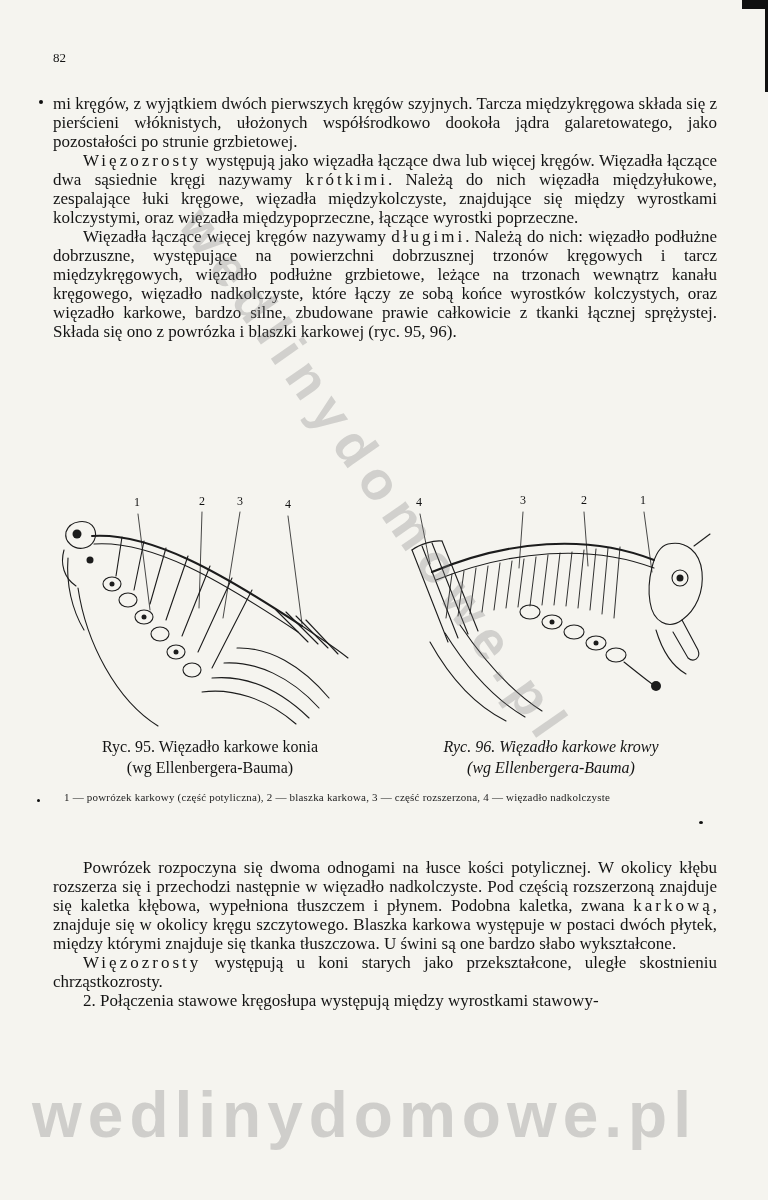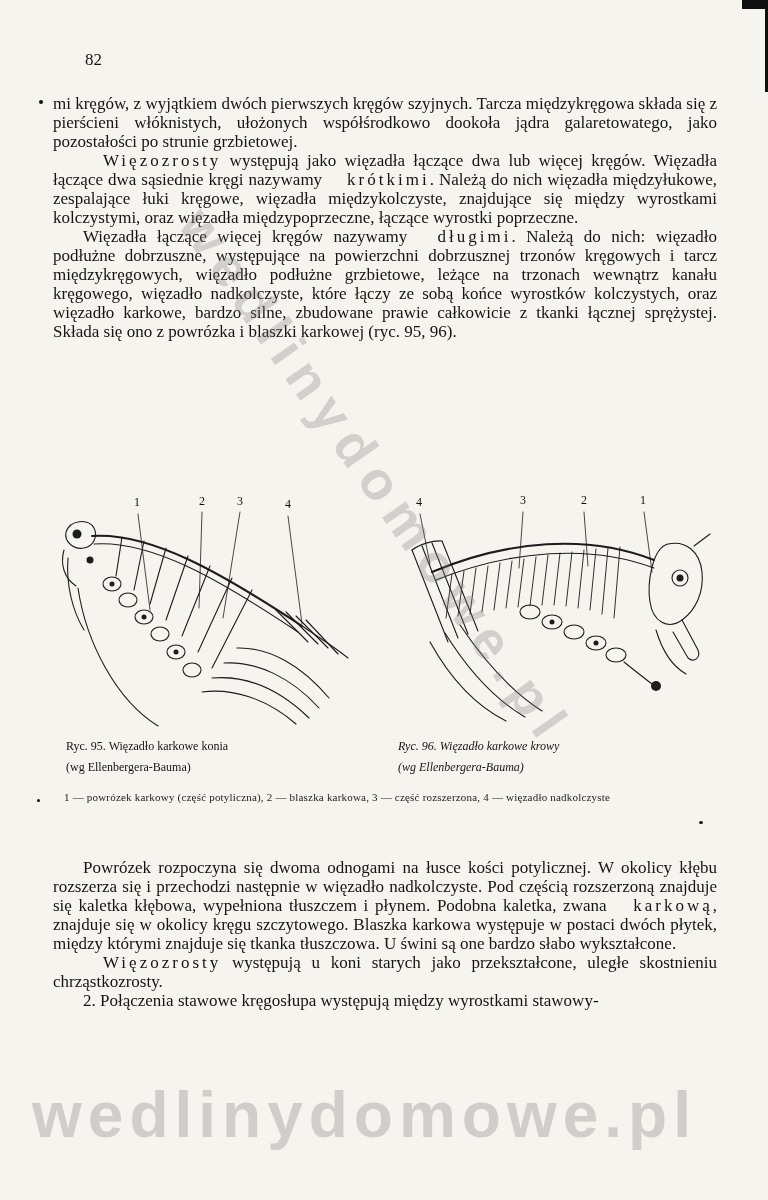--- a/index.html
+++ b/index.html
@@ -4,28 +4,28 @@
 <style>
   html,body{margin:0;padding:0;background:#9a9a9a;}
   .page{
     position:relative;width:768px;height:1200px;margin:0 auto;
     background:#f5f4ef;overflow:hidden;
     font-family:"Liberation Serif", serif;color:#141414;
   }
   .text-col{position:absolute;left:53px;width:664px;}
   .para{margin:0;font-size:17px;line-height:19px;text-align:justify;}
   .indent{text-indent:30px;}
-  .spaced{letter-spacing:3px;margin-left:20px;}
-  .page-number{position:absolute;left:53px;top:50px;font-size:17px;margin-left:32px;}
+  .spaced{letter-spacing:3px;}
+  .page-number{position:absolute;left:53px;top:50px;font-size:13px;}
   .figures-row{position:absolute;top:492px;left:0;width:768px;height:242px;}
   .fig{position:absolute;top:0;}
   .fig-95{left:50px;}
   .fig-96{left:368px;}
   .captions-row{position:absolute;top:736px;left:0;width:768px;}
-  .caption{position:absolute;font-size:12px;line-height:21px;}
+  .caption{position:absolute;text-align:center;font-size:16px;line-height:21px;}
   .caption-95{left:66px;width:288px;}
   .caption-96{left:398px;width:306px;font-style:italic;}
   .legend{
     position:absolute;top:790px;left:64px;width:648px;
     font-size:11px;line-height:15px;color:#1d1d1d;letter-spacing:0.2px;
   }
   .figlabel{font-family:"Liberation Serif",serif;font-size:12px;fill:#101010;}
   .watermark-diagonal{
     position:absolute;left:218px;top:196px;
     transform:rotate(55deg);transform-origin:top left;

